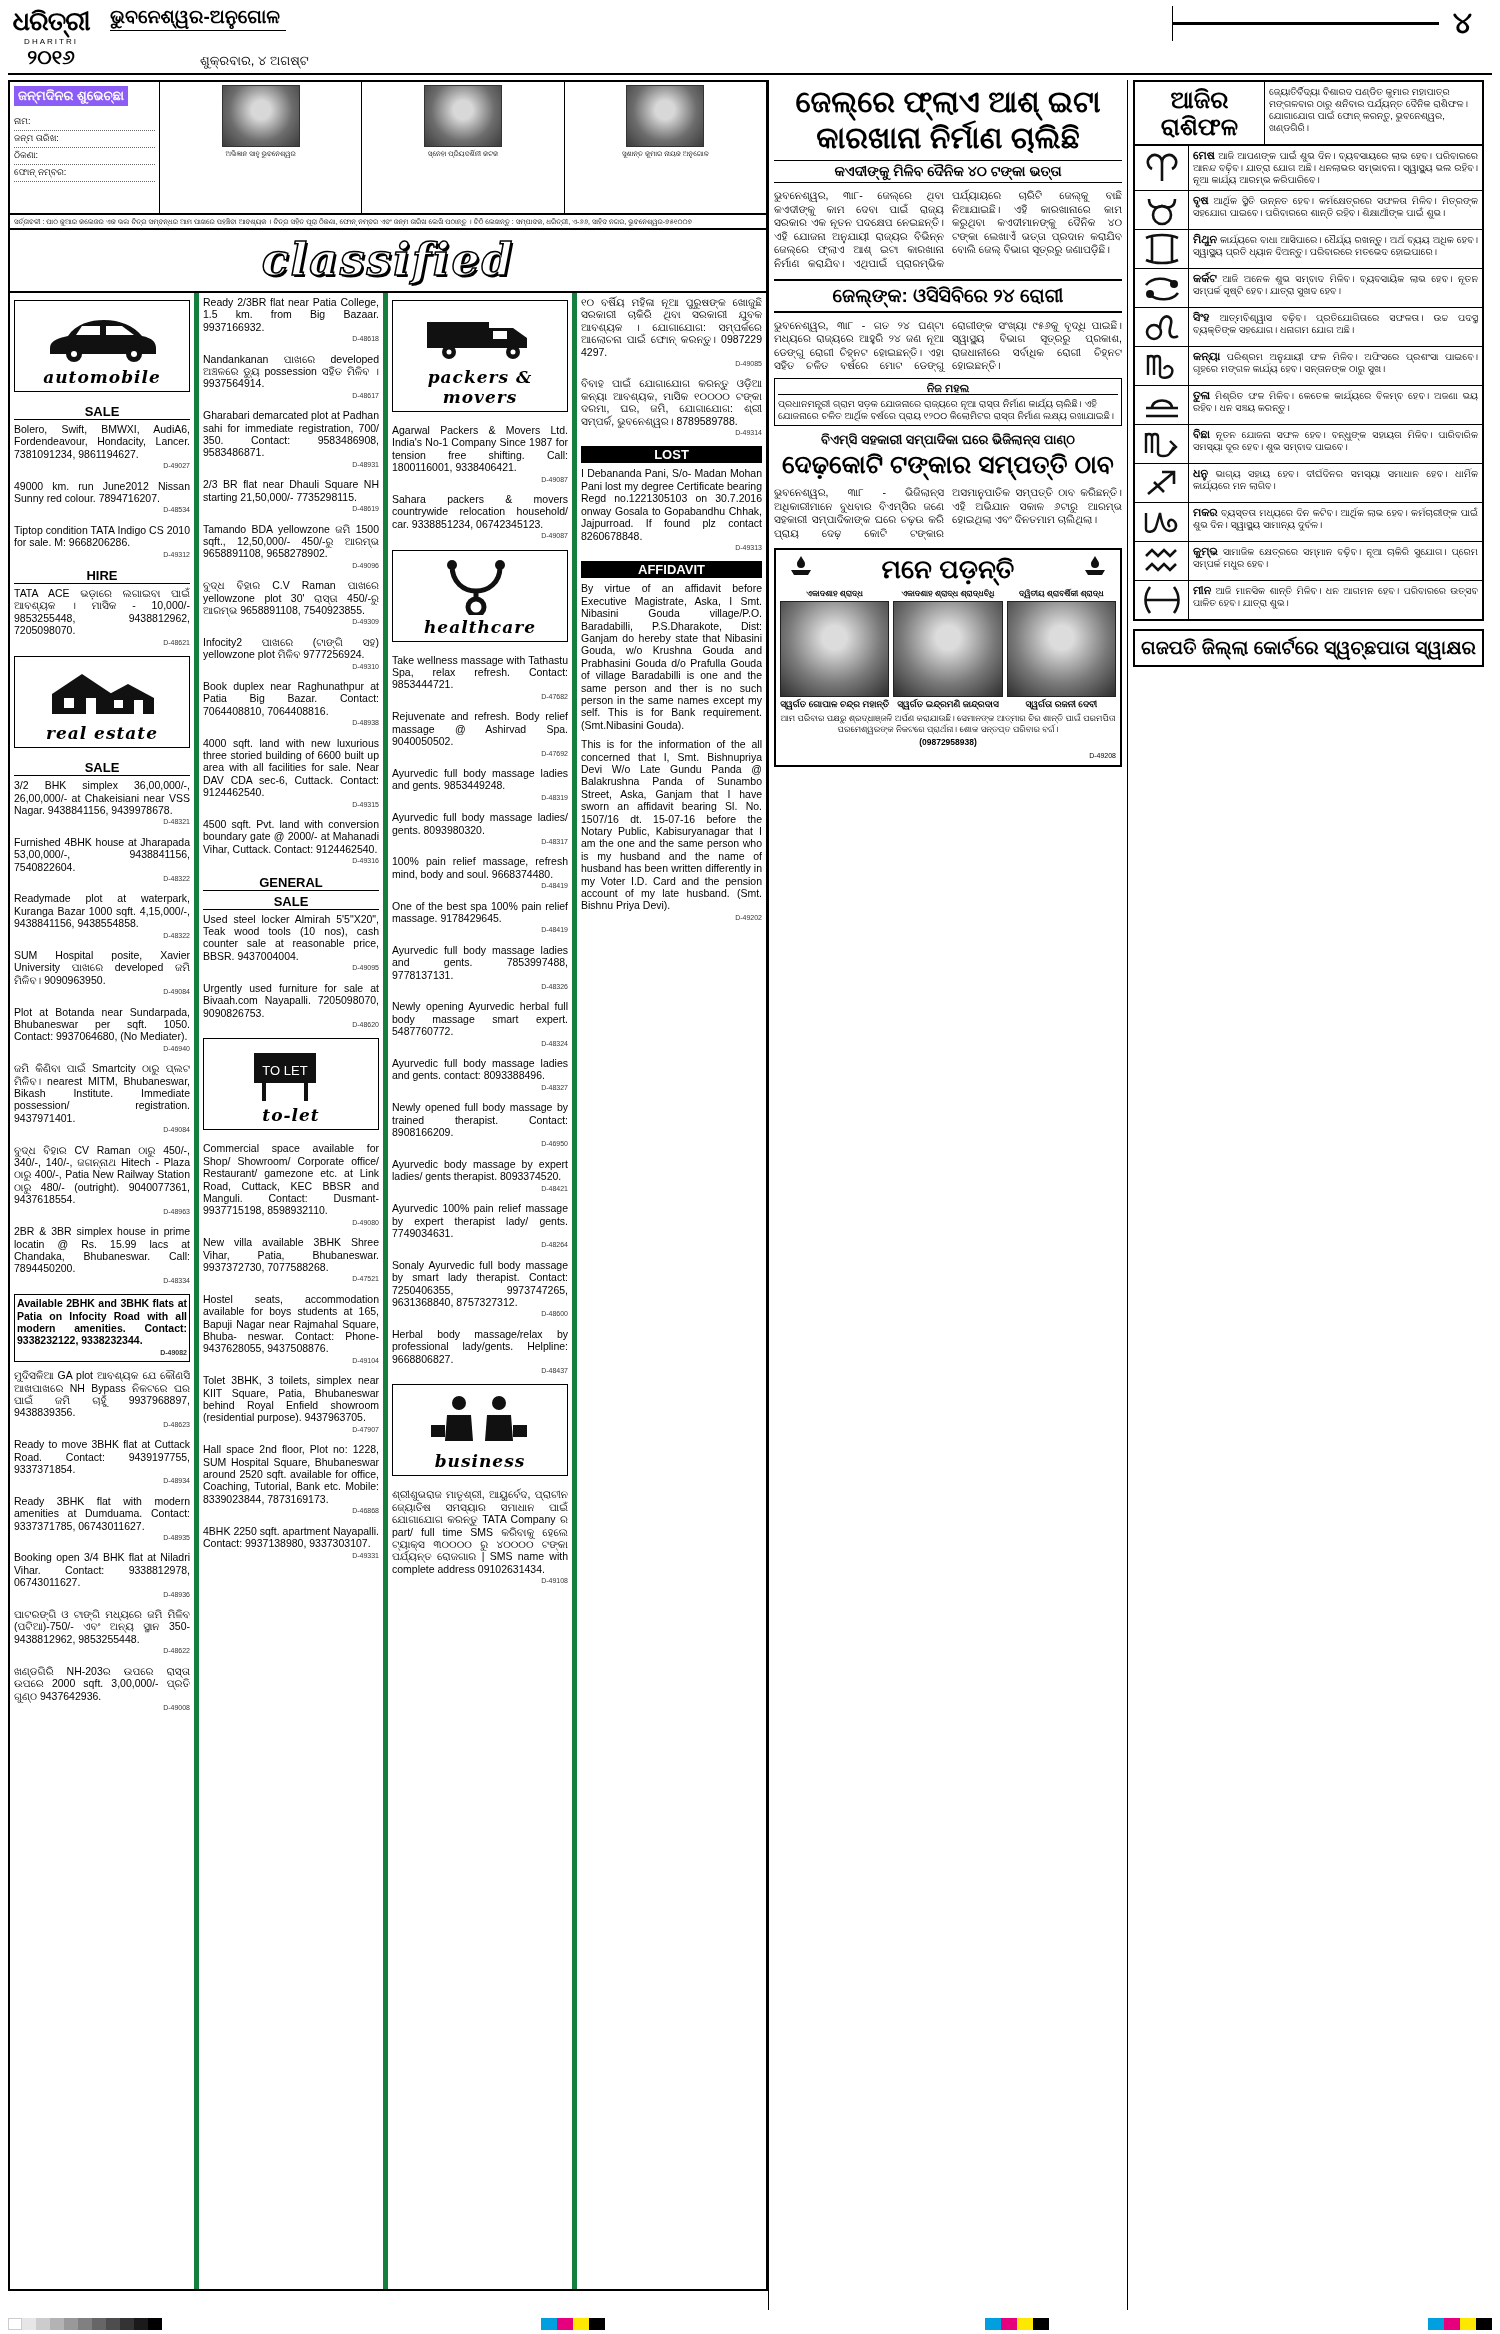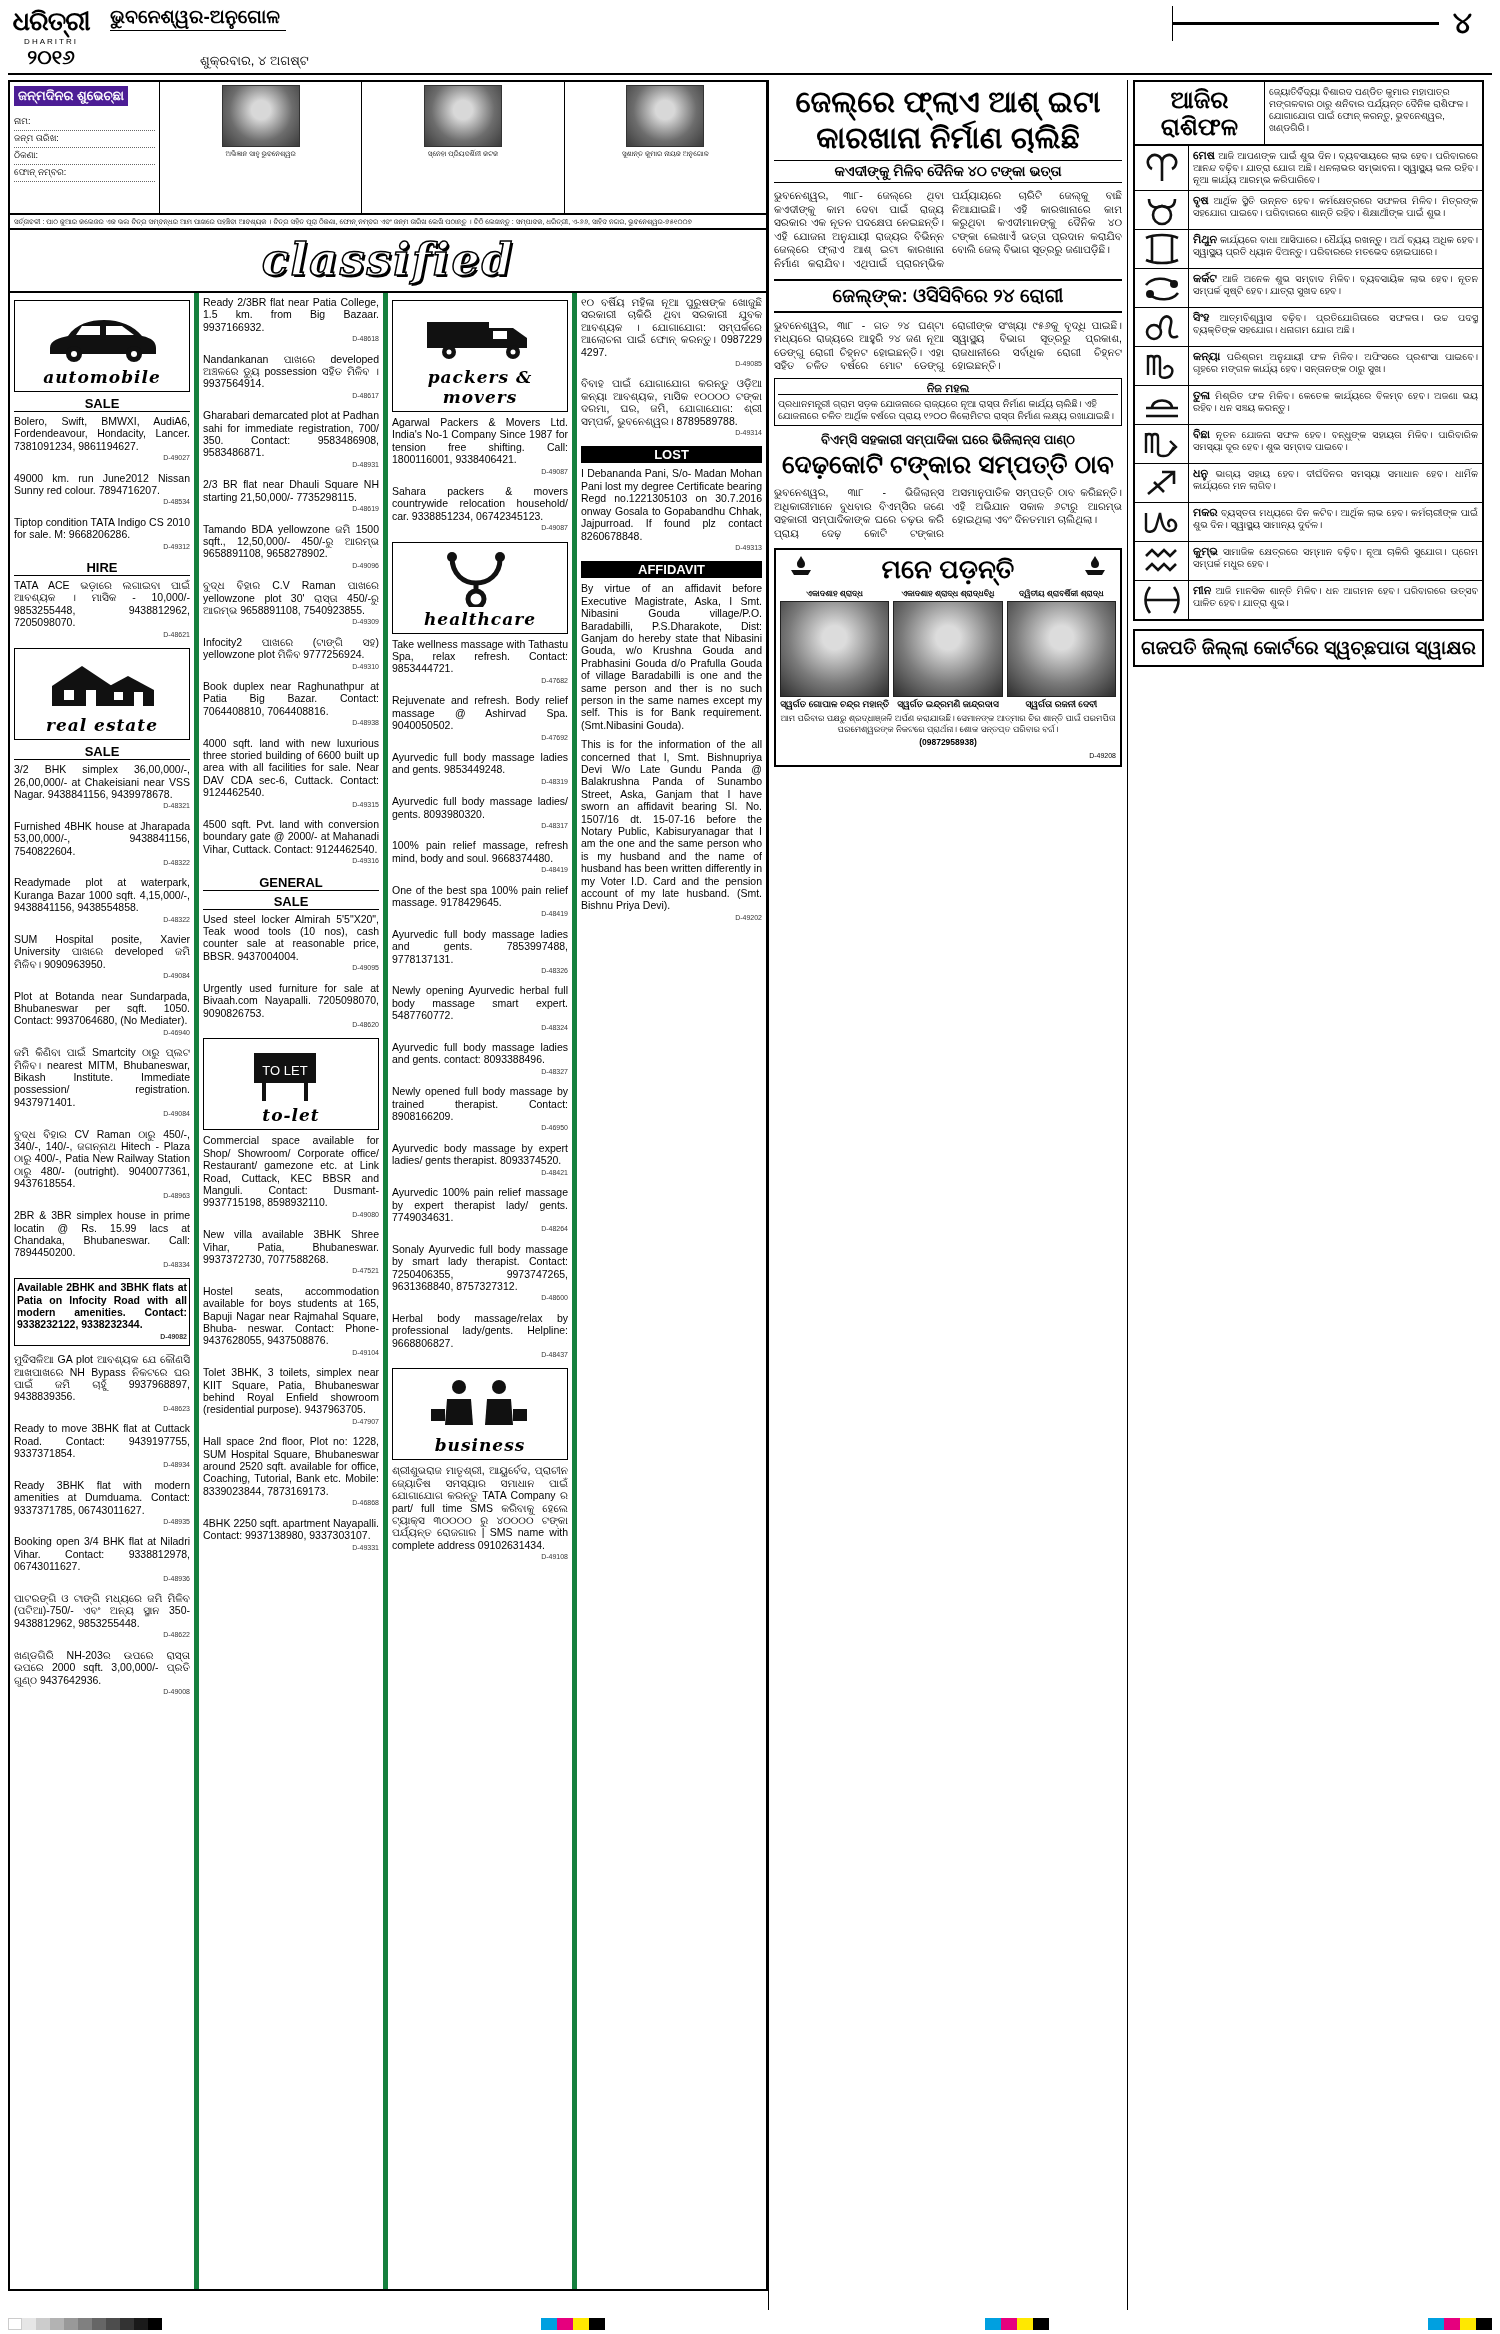--- a/index.html
+++ b/index.html
@@ -28,21 +28,21 @@
 
   
   .body-wrap { display:flex; margin-top:5px; height:2230px; }
   .col-left { width:760px; }
   .col-mid { width:360px; border-left:1px solid #000; border-right:1px solid #000; padding:0 5px; }
   .col-right { width:356px; padding-left:5px; }
 
   
   .bday { border:2px solid #000; display:flex; height:135px; }
   .bday-left { width:150px; border-right:1px solid #000; padding:4px; }
-  .bday-title { background:#4c1d95; color:#fff; font-size:13px; font-weight:bold; padding:2px 4px; display:inline-block; }
+  .bday-title { background:#8b5cf6; color:#fff; font-size:13px; font-weight:bold; padding:2px 4px; display:inline-block; }
   .bday-lines { margin-top:8px; font-size:9px; line-height:15px; }
   .bday-lines div { border-bottom:1px dotted #666; padding-bottom:1px; }
   .bday-photos { flex:1; display:flex; }
   .bphoto { flex:1; border-right:1px solid #000; padding:3px; text-align:center; }
   .bphoto:last-child { border-right:none; }
   .bphoto .img { width:78px; height:62px; background:#9a9a9a; margin:0 auto; border:1px solid #333;
      background-image:radial-gradient(circle at 50% 40%, #d8d8d8 18%, #6d6d6d 60%, #3c3c3c 100%); }
   .bphoto .cap { font-size:7px; line-height:9px; margin-top:2px; }
   .bday-foot { font-size:7px; line-height:9px; border-top:1px solid #000; padding:2px 4px; }
 
@@ -55,21 +55,21 @@
     -webkit-text-stroke:1.5px #000;
     text-shadow: 2px 2px 0 #000;
     font-family:"DejaVu Serif", serif;
   }
 
   
   .cls-wrap { display:flex; border:2px solid #000; border-top:none; height:1998px; }
   .cls-col { width:25%; border-right:5px solid #15803d; padding:3px 4px; overflow:hidden; }
   .cls-col:last-child { border-right:none; }
 
-  .catbox { border:1px solid #000; margin:4px 0 4px; padding:4px; text-align:center; }
+  .catbox { border:1px solid #000; margin:4px 0 12px; padding:4px; text-align:center; }
   .catbox .art { height:62px; display:flex; align-items:center; justify-content:center; }
   .catbox .lbl { font-family:"DejaVu Serif", serif; font-style:italic; font-weight:bold; font-size:17px; letter-spacing:1px; }
   .cat-head { text-align:center; font-weight:bold; font-size:13px; border-bottom:1px solid #000; margin:3px 0 3px; }
 
   .ad { font-size:10.5px; line-height:12.4px; margin-bottom:7px; text-align:justify; }
   .ad .code { display:block; text-align:right; font-size:7px; color:#333; }
   .ad.bold { font-weight:bold; border:1px solid #000; padding:2px; }
 
   .sec-title { background:#000; color:#fff; text-align:center; font-weight:bold; font-size:13px; padding:1px 0; margin:5px 0 4px; }
 

